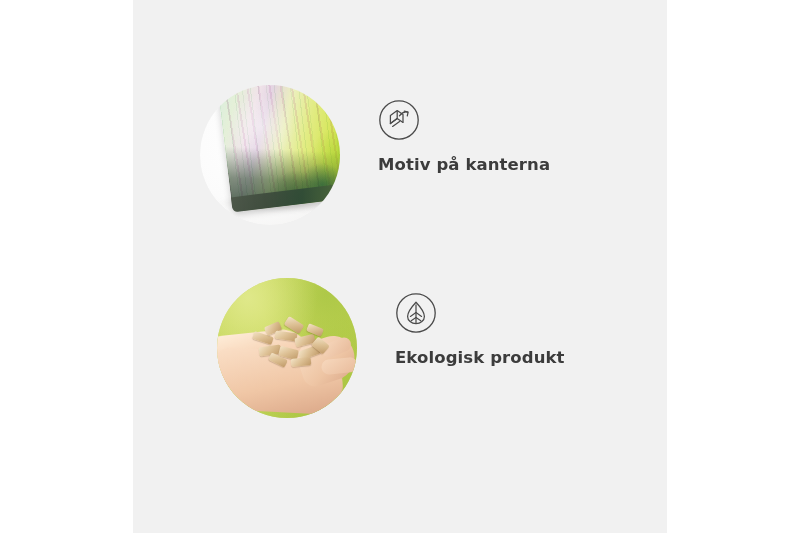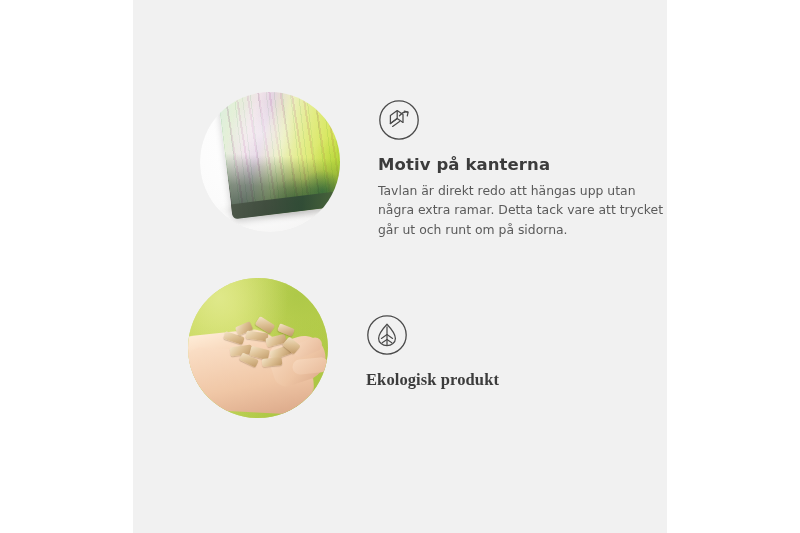--- a/index.html
+++ b/index.html
@@ -28,25 +28,25 @@
     top: 0px;
     width: 534px;
     height: 533px;
     background: #f1f1f1;
     overflow: hidden;
   }
 
   .feature {
     position: absolute;
     display: flex;
-    align-items: center;
+    align-items: flex-start;
   }
 
   #feature-edges  { left: 67px; top: 85px;  }
-  #feature-eco    { left: 55px; top: 278px; font-family: Liberation Serif, serif; }
+  #feature-eco    { left: 84px; top: 278px; }
 
   
   .thumb {
     position: relative;
     width: 140px;
     height: 140px;
     border-radius: 50%;
     overflow: hidden;
     flex: 0 0 auto;
   }
@@ -263,21 +263,20 @@
             <path d="M12.4 24.6 L19.2 19.6" stroke="#4a4a4a" stroke-width="1.25" stroke-linecap="round"></path>
             <path d="M19.2 19.6 L25.0 23.4" stroke="#4a4a4a" stroke-width="1.25" stroke-linecap="round"></path>
             <path d="M19.2 11.6 L25.0 15.4 L25.0 23.4" stroke="#4a4a4a" stroke-width="1.25" stroke-linejoin="round" fill="none"></path>
             <path d="M14.6 27.4 L21.6 22.6" stroke="#4a4a4a" stroke-width="1.25" stroke-linecap="round"></path>
             <path d="M21.4 16.8 C24.4 13.2 27.2 12.4 29.6 13.2" stroke="#4a4a4a" stroke-width="1.25" stroke-linecap="round" fill="none"></path>
             <path d="M26.3 12.2 L30.1 13.1 L29.3 16.9" stroke="#4a4a4a" stroke-width="1.25" stroke-linecap="round" stroke-linejoin="round" fill="none"></path>
           </svg>
         </span>
 
         <div class="feature-title">Motiv på kanterna</div>
-        <p class="feature-desc">Tavlan är direkt redo att hängas upp utan några extra ramar. Detta tack vare att trycket går ut och runt om på sidorna.</p>
       </div>
     </div>
 
     <div class="feature" id="feature-eco">
 
       <div class="thumb thumb-eco">
         <div class="grass-blur"></div>
         <div class="hand hand-back"></div>
         <div class="hand hand-front"></div>
         <div class="fingers"></div>

